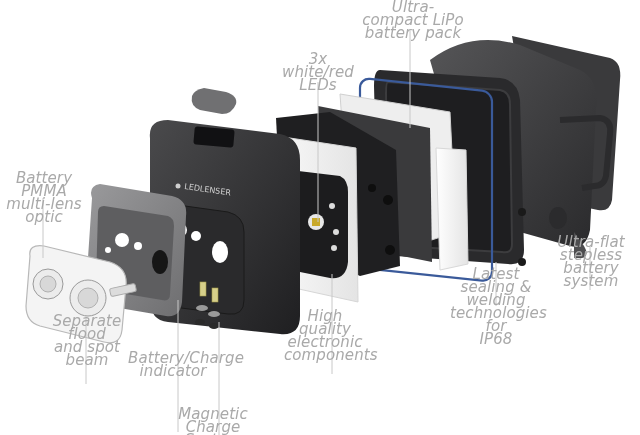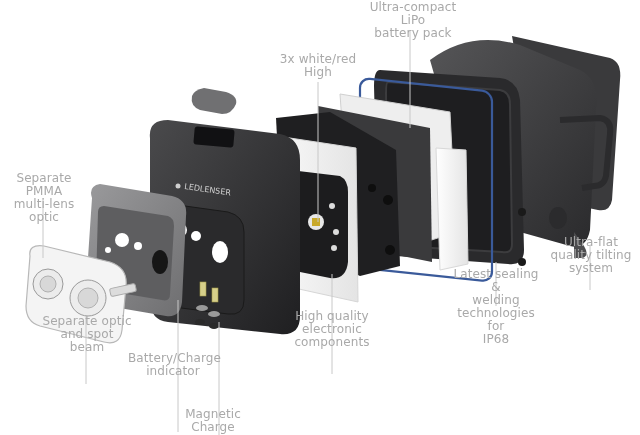--- a/index.html
+++ b/index.html
@@ -1,20 +1,20 @@
 <!DOCTYPE html>
 <html><head>
   <meta charset="utf-8">
   <style>
     html, body { margin:0; padding:0; background:#ffffff; }
     body { width:640px; height:435px; position:relative; overflow:hidden;
            font-family:"DejaVu Sans", sans-serif; }
     #art { position:absolute; left:0; top:0; width:640px; height:435px; }
-    .label { position:absolute; color:#a9a9a9; font-size:12px; line-height:13px;
-             text-align:center; white-space:pre-line; letter-spacing:0.1px; }
+    .label { position:absolute; color:#a9a9a9; font-size:15px; line-height:13px;
+             text-align:center; white-space:pre-line; letter-spacing:0.1px;font-style:italic; }
     .leader { stroke:#c8c8c8; stroke-width:1; }
   </style>
 </head>
 <body>
 
 <svg id="art" viewBox="0 0 640 435" xmlns="http://www.w3.org/2000/svg">
   <defs>
     <linearGradient id="gDark" x1="0" y1="0" x2="1" y2="1">
       <stop offset="0" stop-color="#4a4a4c"></stop>
       <stop offset="1" stop-color="#1f1f21"></stop>
@@ -123,34 +123,34 @@
     <line class="leader" x1="178" y1="300" x2="178" y2="432"></line>
     <line class="leader" x1="219" y1="322" x2="219" y2="497"></line>
     <line class="leader" x1="318" y1="82" x2="318" y2="222"></line>
     <line class="leader" x1="332" y1="274" x2="332" y2="374"></line>
     <line class="leader" x1="410" y1="30" x2="410" y2="128"></line>
     <line class="leader" x1="496" y1="262" x2="496" y2="306"></line>
     <line class="leader" x1="590" y1="246" x2="590" y2="290"></line>
   </g>
 </svg>
 
-<div class="label" style="left:0px; top:172px; width:88px;">Separate PMMA
+<div class="label" style="left:0px; top:172px; width:88px;">Battery PMMA
 multi-lens optic</div>
-<div class="label" style="left:42px; top:315px; width:90px;">Separate optic
+<div class="label" style="left:42px; top:315px; width:90px;">Separate flood
 and spot beam</div>
 <div class="label" style="left:128px; top:352px; width:90px;text-align:center;">Battery/Charge
 indicator</div>
 <div class="label" style="left:168px; top:408px; width:90px;">Magnetic Charge
 System</div>
 <div class="label" style="left:276px; top:53px; width:84px;">3x white/red
-High</div>
-<div class="label" style="left:291px; top:310px; width:82px;">High quality
+LEDs</div>
+<div class="label" style="left:284px; top:310px; width:82px;">High quality
 electronic
 components</div>
 <div class="label" style="left:360px; top:1px; width:106px;">Ultra-compact LiPo
 battery pack</div>
 <div class="label" style="left:450px; top:268px; width:92px;">Latest sealing &amp;
 welding
 technologies for
 IP68</div>
 <div class="label" style="left:550px; top:236px; width:82px;">Ultra-flat
-quality tilting
+stepless battery
 system</div>
 
 </body></html>

